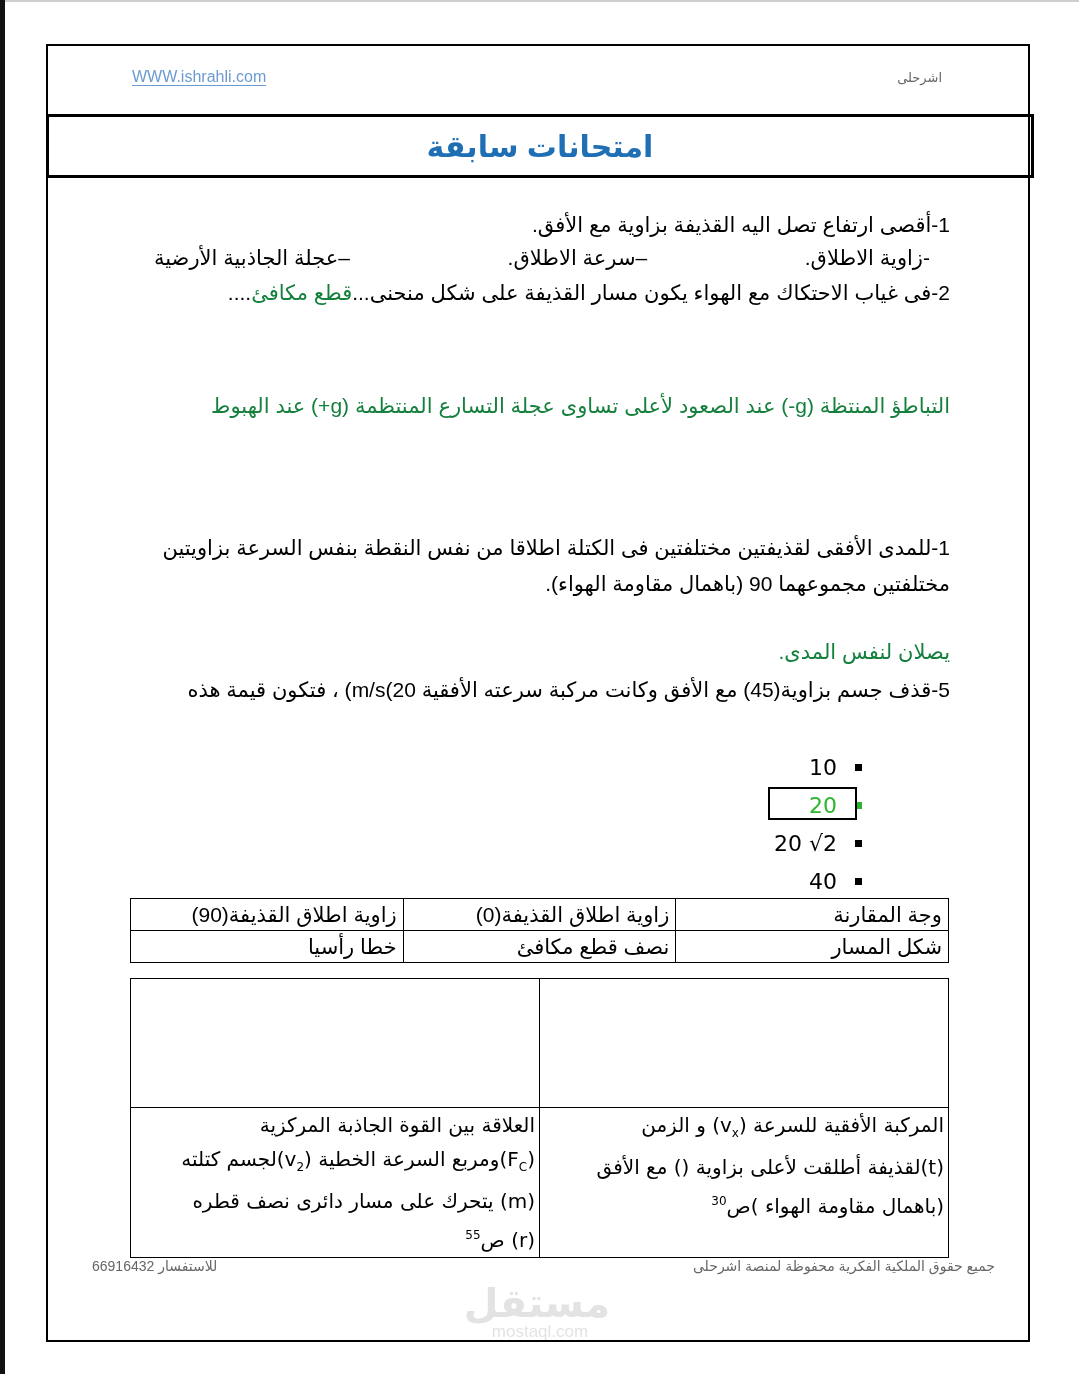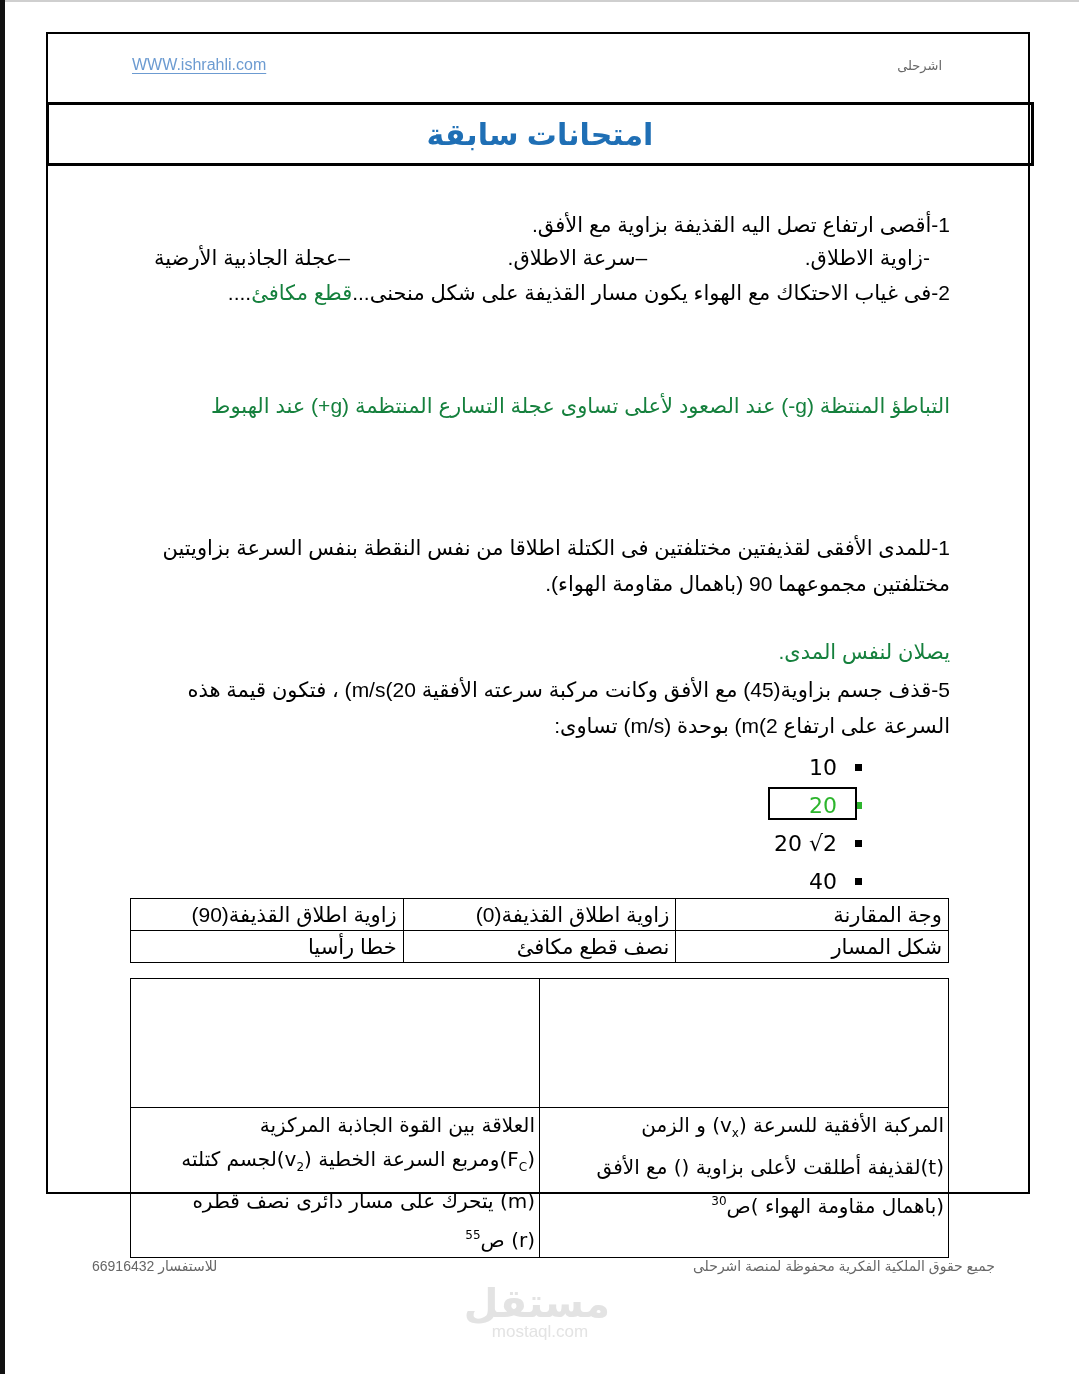--- a/index.html
+++ b/index.html
@@ -3,21 +3,21 @@
 <meta charset="utf-8">
 <style>
   html, body { margin: 0; padding: 0; }
   body {
     width: 1079px; height: 1374px; background: #ffffff; position: relative;
     font-family: "Liberation Sans", "DejaVu Sans", sans-serif; color: #000; overflow: hidden;
   }
   .left-bar { position: absolute; left: 0; top: 0; width: 5px; height: 1374px; background: #111; }
   .top-edge { position: absolute; left: 5px; top: 0; right: 0; height: 2px; background: #cfcfcf; }
   .page-frame {
-    position: absolute; left: 46px; top: 32px; width: 984px; height: 1162px;
+    position: absolute; left: 46px; top: 44px; width: 984px; height: 1298px;
     border: 2px solid #000; box-sizing: border-box;
   }
   .header-row { position: absolute; left: 0; top: 0; right: 0; height: 70px; }
   .site-link {
     position: absolute; left: 84px; top: 22px; font-size: 16px; color: #6c9bd1;
     text-decoration: underline; text-underline-offset: 3px; cursor: pointer;
   }
   .brand { position: absolute; right: 86px; top: 24px; font-size: 13px; color: #666; direction: rtl; }
   .title-box {
     position: absolute; left: -2px; top: 68px; width: 988px; height: 64px;
@@ -87,21 +87,20 @@
 </div>
 
 <div class="content" style="top:530px;">
   <div class="line justify">1-للمدى الأفقى لقذيفتين مختلفتين فى الكتلة اطلاقا من نفس النقطة بنفس السرعة بزاويتين</div>
   <div class="line">مختلفتين مجموعهما 90 (باهمال مقاومة الهواء).</div>
   <div class="line green" style="margin-top:32px;">يصلان لنفس المدى.</div>
 </div>
 
 <div class="content" style="top:672px;">
   <div class="line justify">5-قذف جسم بزاوية(45) مع الأفق وكانت مركبة سرعته الأفقية 20)m/s) ، فتكون قيمة هذه</div>
-  <div class="line">السرعة على ارتفاع 2)m) بوحدة (m/s) تساوى:</div>
 </div>
 
 <div class="options">
   <div class="opt">
     <span class="val">10</span>
     <span class="bullet"></span>
   </div>
   <div class="opt correct">
     <span class="val">20</span>
     <span class="bullet"></span>

